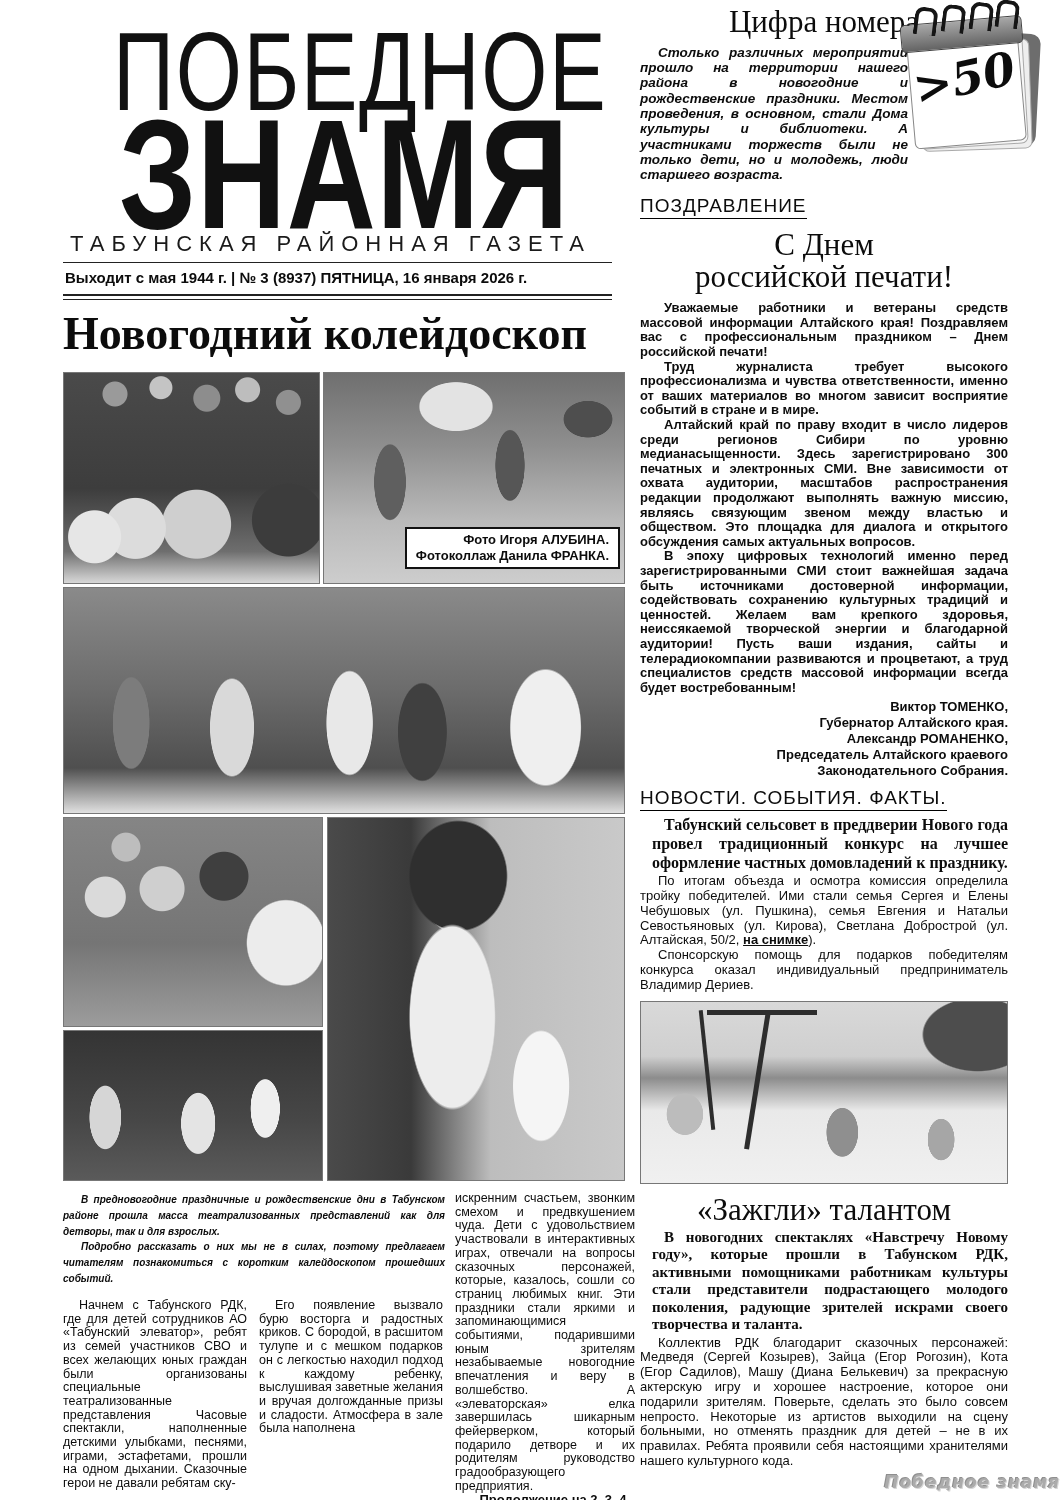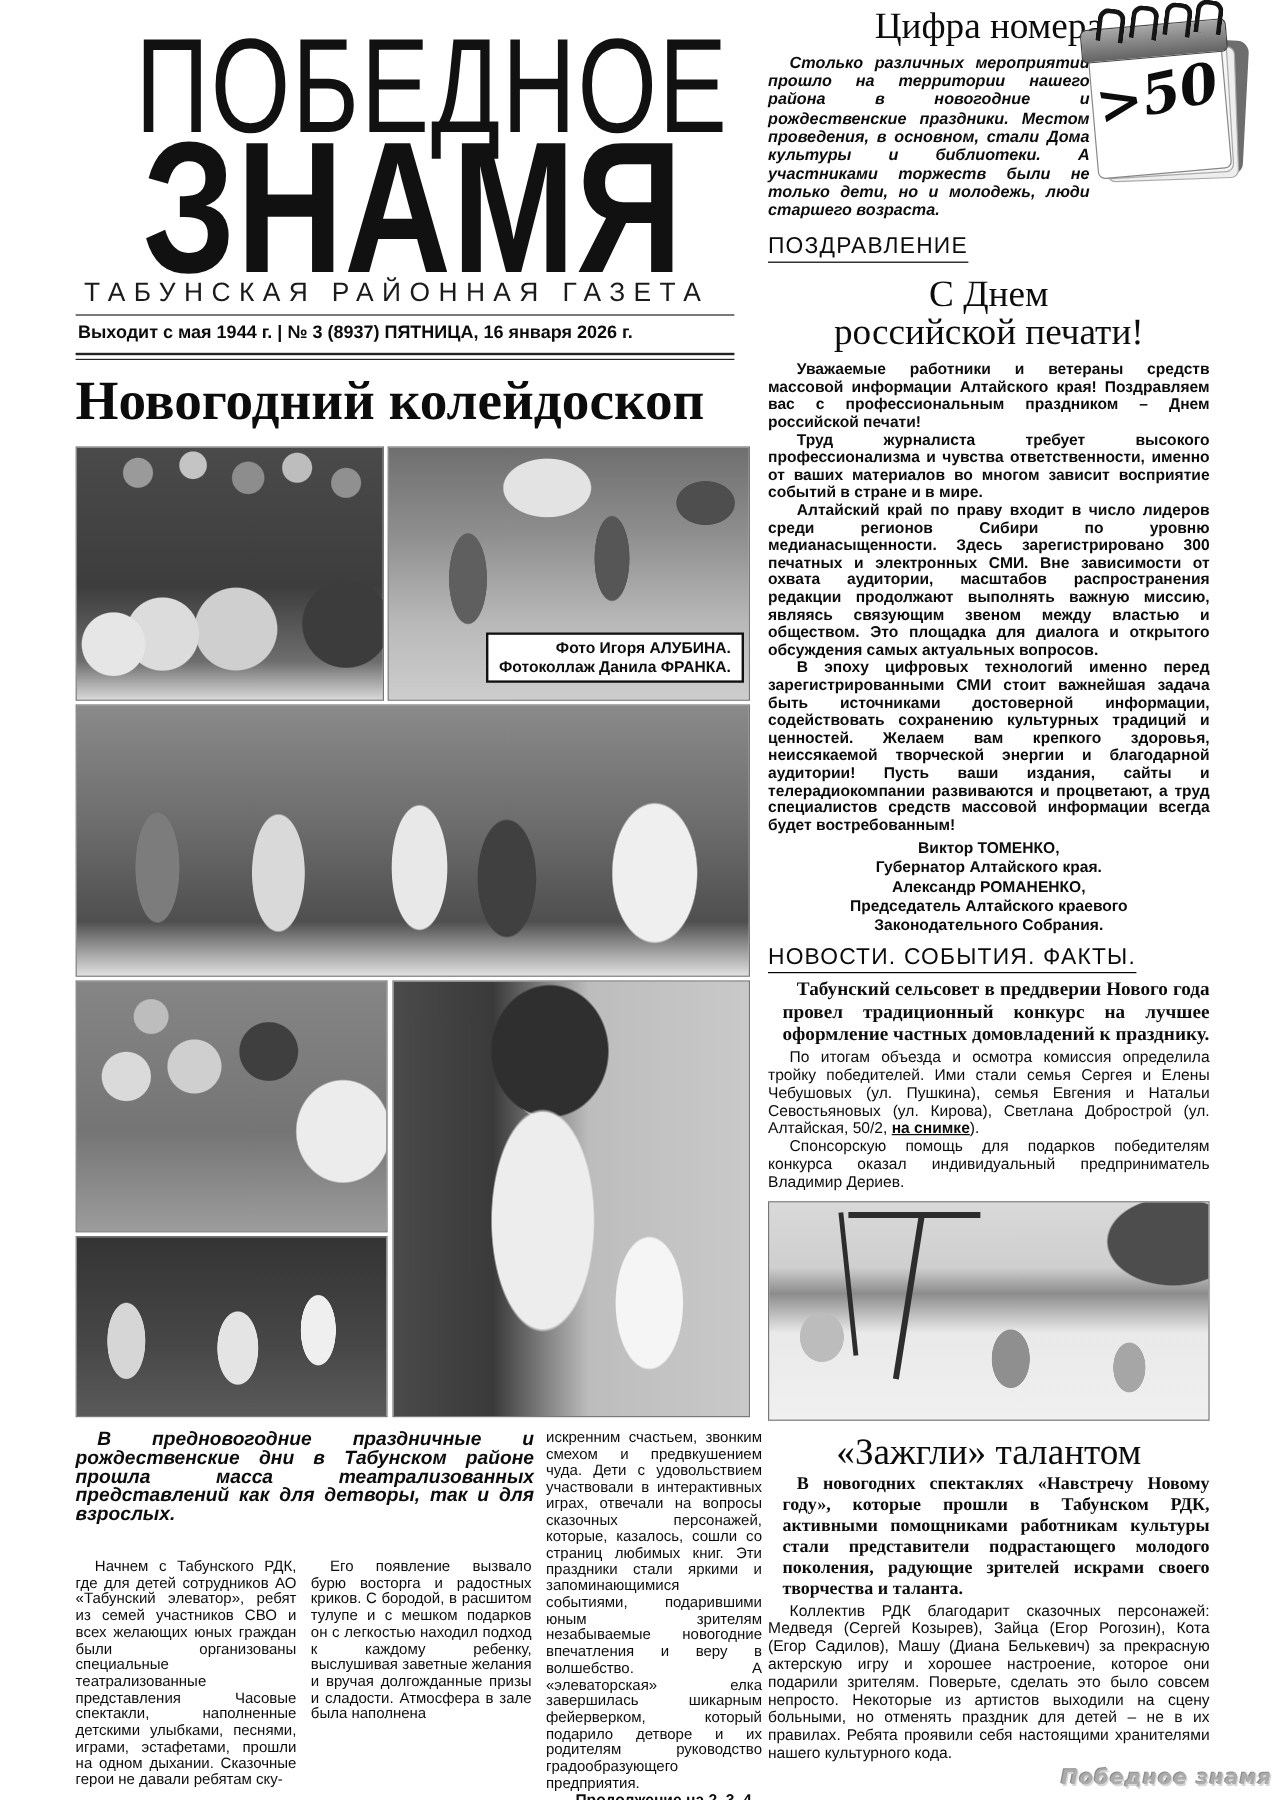--- a/index.html
+++ b/index.html
@@ -70,21 +70,21 @@
   .ph-f{left:0;top:658px;width:260px;height:151px;
     background:
       radial-gradient(ellipse 26px 52px at 16% 58%, #d6d6d6 0 60%, transparent 62%),
       radial-gradient(ellipse 28px 50px at 52% 62%, #e4e4e4 0 60%, transparent 62%),
       radial-gradient(ellipse 24px 48px at 78% 52%, #efefef 0 60%, transparent 62%),
       linear-gradient(180deg,#343434 0%,#474747 60%,#5a5a5a 100%);}
   .caption-box{position:absolute;right:4px;bottom:14px;background:#fff;border:2px solid #111;
       padding:3px 9px;text-align:right;font-weight:700;font-size:13px;line-height:16px;}
 
   .intro{left:63px;top:1192px;width:382px;font-weight:700;font-style:italic;
-         font-size:16px;line-height:15.8px;text-align:justify;}
+         font-size:10px;line-height:15.8px;text-align:justify;}
   .intro p{margin:0;text-indent:18px;}
   .bodycol{font-size:12.5px;line-height:13.7px;text-align:justify;}
   .bodycol p{margin:0;text-indent:16px;}
   .col1{left:63px;top:1299px;width:184px;}
   .col2{left:259px;top:1299px;width:184px;}
   .col3{left:455px;top:1192px;width:180px;}
   .contin{margin-top:10px;text-indent:0;text-align:center;font-weight:700;font-size:13px;}
 
   
   .right{left:640px;top:6px;width:368px;}
@@ -107,21 +107,21 @@
   .cal-header{position:absolute;left:7px;top:13px;width:120px;height:26px;border:1px solid #444;
             background:linear-gradient(180deg,#a8a8a8,#636363);border-radius:5px;}
   .ring{position:absolute;top:-3px;width:15px;height:24px;border:4.5px solid #151515;border-bottom:none;
         border-radius:9px 9px 0 0;transform:rotate(12deg);}
   .cal-num{position:absolute;left:12px;top:44px;width:110px;text-align:center;
            font-family:"DejaVu Serif",serif;font-style:italic;font-weight:700;font-size:46px;
            transform:rotate(-7deg);}
 
   .cong{margin-top:10px;}
   .cong-p{font-weight:700;font-size:13px;line-height:14.6px;text-align:justify;margin:0;text-indent:24px;}
-  .sigs{margin-top:4px;text-align:center;font-weight:700;font-size:13px;line-height:16px;}
+  .sigs{margin-top:4px;text-align:right;font-weight:700;font-size:13px;line-height:16px;}
 
   .lead-serif{font-family:"Liberation Serif",serif;font-weight:700;text-align:justify;margin:2px 0 2px 12px;}
   .lead-contest{font-size:16px;line-height:19px;text-indent:12px;}
   .lead-talent{font-size:15px;line-height:17.5px;text-indent:12px;}
   .plain-p{font-size:13px;line-height:14.8px;text-align:justify;margin:0;text-indent:18px;}
   .ulink{font-weight:700;text-decoration:underline;}
 
   .ph-g{position:relative;width:368px;height:183px;margin:8px 0 10px 0;border:1px solid #777;box-sizing:border-box;
     background:
       radial-gradient(ellipse 26px 40px at 55% 72%, #8f8f8f 0 60%, transparent 62%),
@@ -162,20 +162,21 @@
       </div>
     </div>
     <div class="photo ph-c"></div>
     <div class="photo ph-d"></div>
     <div class="photo ph-e"></div>
     <div class="photo ph-f"></div>
   </div>
 
   <div class="abs intro">
     <p>В предновогодние праздничные и рождественские дни в Табунском районе прошла масса театрализованных представлений как для детворы, так и для взрослых.</p>
+    <p>Подробно рассказать о них мы не в силах, поэтому предлагаем читателям познакомиться с коротким калейдоскопом прошедших событий.</p>
   </div>
 
   <div class="abs bodycol col1">
     <p>Начнем с Табунского РДК, где для детей сотрудников АО «Табунский элеватор», ребят из семей участников СВО и всех желающих юных граждан были организованы специальные театрализованные представления Часовые спектакли, наполненные детскими улыбками, песнями, играми, эстафетами, прошли на одном дыхании. Сказочные герои не давали ребятам ску-</p>
   </div>
   <div class="abs bodycol col2">
     <p>Его появление вызвало бурю восторга и радостных криков. С бородой, в расшитом тулупе и с мешком подарков он с легкостью находил подход к каждому ребенку, выслушивая заветные желания и вручая долгожданные призы и сладости. Атмосфера в зале была наполнена</p>
   </div>
   <div class="abs bodycol col3">
     <p style="text-indent:0;">искренним счастьем, звонким смехом и предвкушением чуда. Дети с удовольствием участвовали в интерактивных играх, отвечали на вопросы сказочных персонажей, которые, казалось, сошли со страниц любимых книг. Эти праздники стали яркими и запоминающимися событиями, подарившими юным зрителям незабываемые новогодние впечатления и веру в волшебство. А «элеваторская» елка завершилась шикарным фейерверком, который подарило детворе и их родителям руководство градообразующего предприятия.</p>

